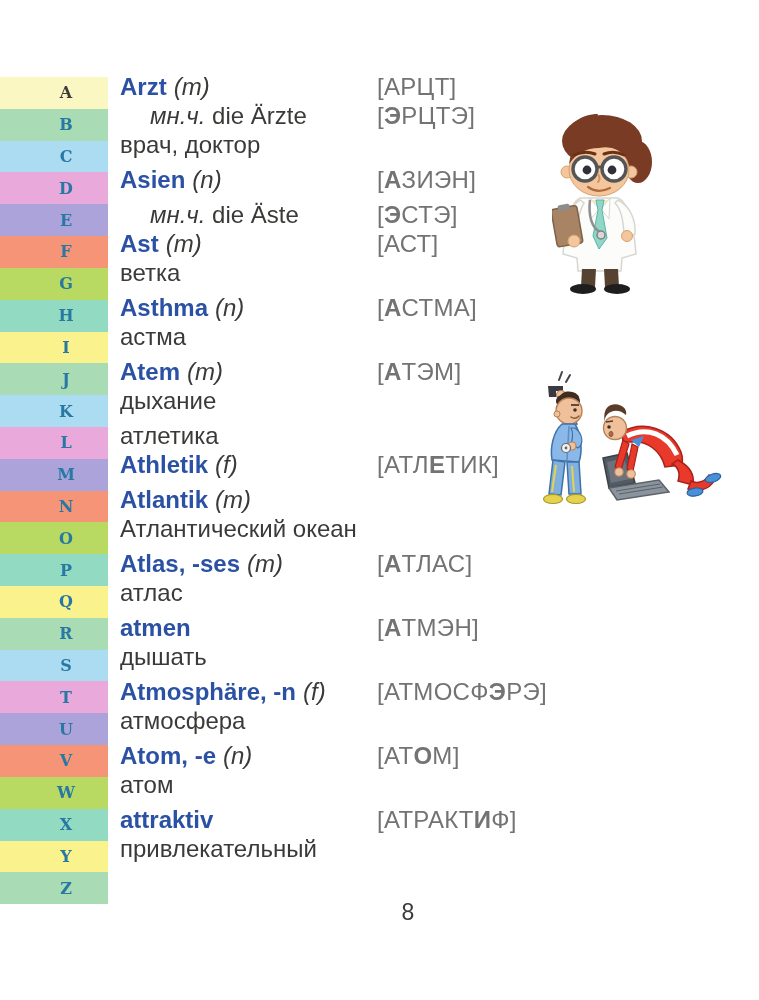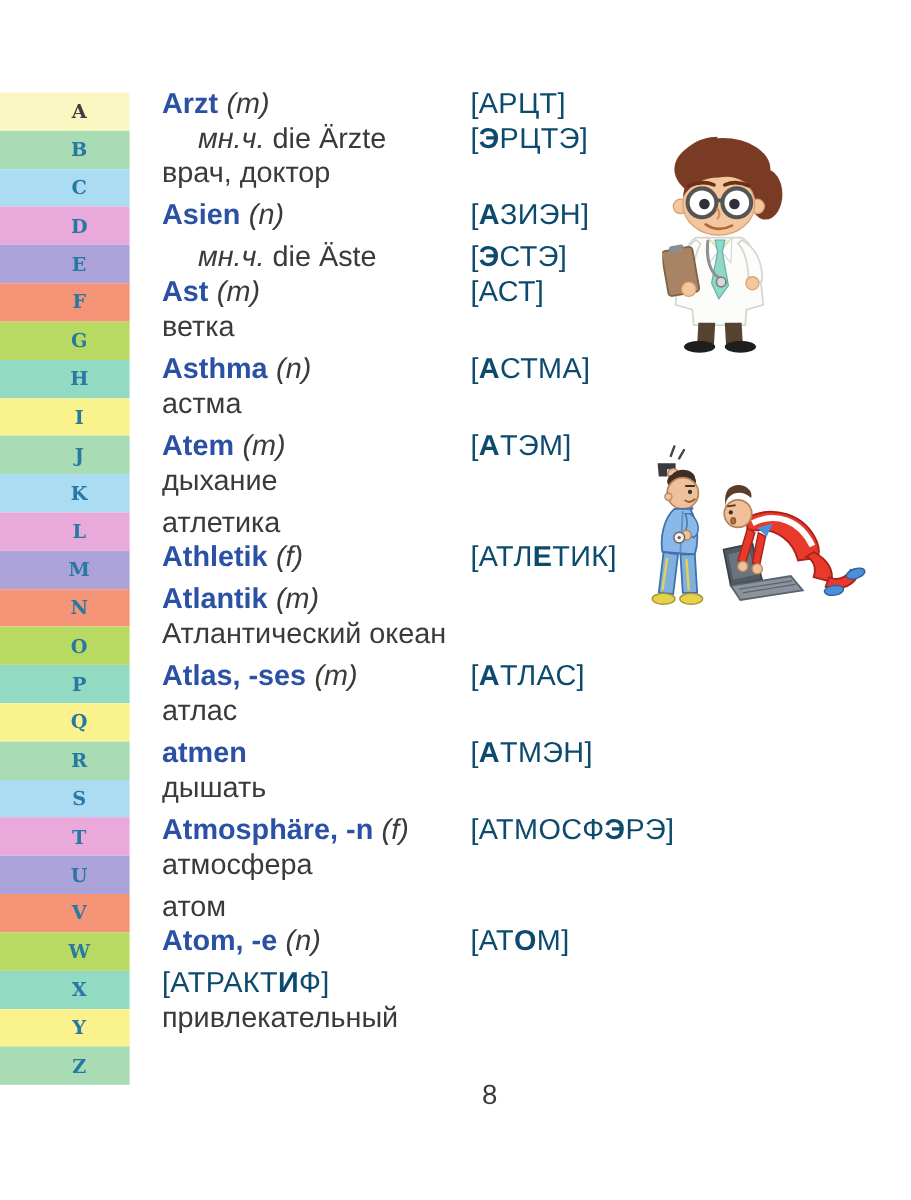--- a/index.html
+++ b/index.html
@@ -4,29 +4,29 @@
 <style>
   html,body{margin:0;padding:0;background:#ffffff;}
   .page{position:relative;width:759px;height:1000px;background:#ffffff;overflow:hidden;
         font-family:"Liberation Sans",sans-serif;}
   
   .sidebar{position:absolute;left:0;top:77px;width:108px;height:827px;display:flex;flex-direction:column;}
   .stripe{flex:1;display:flex;align-items:center;justify-content:center;padding-left:24px;}
   .stripe-letter{font-family:"DejaVu Serif","Liberation Serif",serif;font-weight:bold;font-size:16px;color:#2878a4;}
   .stripe.active .stripe-letter{color:#3d3d3b;}
   
-  .entries{position:absolute;left:135px;top:72px;width:618px;}
+  .entries{position:absolute;left:120px;top:72px;width:618px;}
   .entry{margin-bottom:6px;}
   .entry.gap{margin-top:6px;}
   .eline{display:grid;grid-template-columns:257px 1fr;font-size:24px;line-height:29px;color:#3a3a38;}
   .cell{white-space:nowrap;}
   .de{font-weight:bold;color:#2b51a5;}
   .gender{font-style:italic;color:#3a3a38;margin-left:7px;}
   .plural-label{font-style:italic;margin-left:30px;}
-  .tr{color:#0c4a6e;letter-spacing:.3px;white-space:nowrap;}
+  .tr{color:#737373;letter-spacing:.3px;white-space:nowrap;}
   .tr b{font-weight:bold;}
   .pagenum{position:absolute;left:368px;top:899px;width:80px;text-align:center;font-size:23px;color:#3a3a38;}
   .illu{position:absolute;}
   .illu-doctor{left:552px;top:108px;}
   .illu-athletes{left:515px;top:362px;}
 </style>
 </head>
 <body>
 
 <div class="page">
@@ -202,29 +202,30 @@
         <div class="eline">
           <div class="cell"><span class="de">Atmosphäre, -n</span><span class="gender">(f)</span></div>
           <div class="tr">[АТМОСФ<b>Э</b>РЭ]</div>
         </div>
         <div class="eline">
           <div class="cell">атмосфера</div>
         </div>
       </div>
       <div class="entry gap">
         <div class="eline">
-          <div class="cell">атом</div>
-        </div>
-        <div class="eline">
           <div class="cell"><span class="de">Atom, -e</span><span class="gender">(n)</span></div>
           <div class="tr">[АТ<b>О</b>М]</div>
         </div>
-      </div>
-      <div class="entry">
-        <div class="eline">
+        <div class="eline">
+          <div class="cell">атом</div>
+        </div>
+      </div>
+      <div class="entry">
+        <div class="eline">
+          <div class="cell"><span class="de">attraktiv</span></div>
           <div class="tr">[АТРАКТ<b>И</b>Ф]</div>
         </div>
         <div class="eline">
           <div class="cell">привлекательный</div>
         </div>
       </div>
     </div>
 
   <svg class="illu illu-doctor" width="108" height="188" viewBox="0 0 108 188" xmlns="http://www.w3.org/2000/svg">
     <g>

